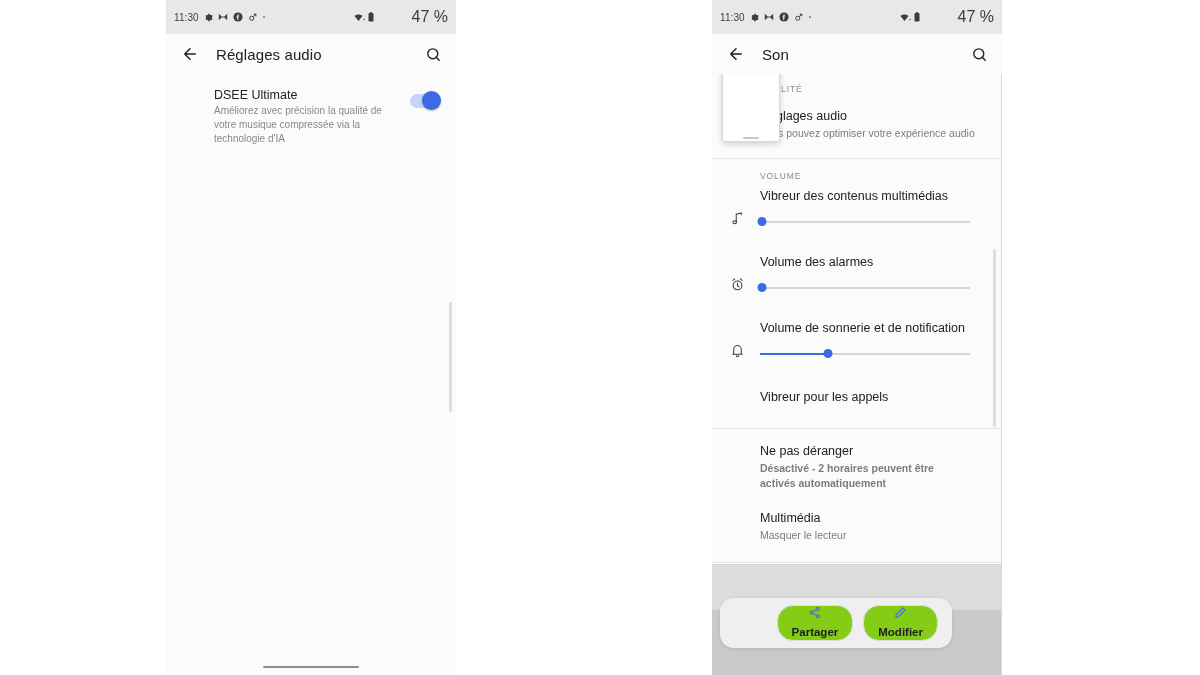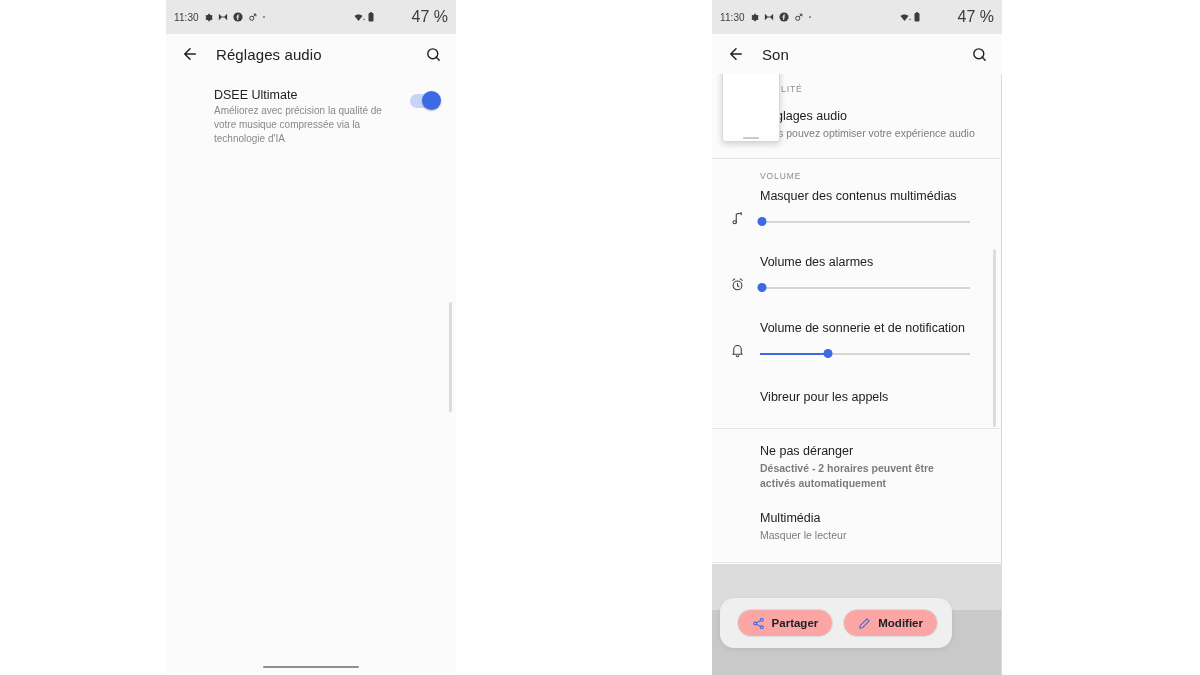--- a/index.html
+++ b/index.html
@@ -130,22 +130,22 @@
     display: flex; align-items: center; justify-content: center; color: #3c3c3c;
     pointer-events: auto;
   }
   .shot-actions {
     position: absolute; left: 8px; top: 598px; width: 232px; height: 50px;
     background: #efefef; border-radius: 14px; display: flex; align-items: center;
     justify-content: flex-end; gap: 10px; padding-right: 14px;
     box-shadow: 0 1px 4px rgba(0,0,0,.10); pointer-events: auto;
   }
   .pill {
-    display: flex; align-items: center; gap: 7px; height: 28px; padding: 0 14px;
-    border: 1px solid #dadce0; border-radius: 16px; background: #fca5a5;
+    display: flex; align-items: center; gap: 7px; height: 36px; padding: 0 14px;
+    border: 1px solid #dadce0; border-radius: 16px; background: #84cc16; flex-direction: column;
   }
   .pill .plabel { font-size: 11.5px; color: #202124; font-weight: bold; }
   .pill .picon { color: #3b6ae4; line-height: 0; }
 
   .home-indicator {
     position: absolute; left: 50%; transform: translateX(-50%); bottom: 7px;
     width: 96px; height: 2.5px; border-radius: 2px; background: #8e8e8e;
   }
 </style>
 </head>
@@ -305,21 +305,21 @@
 
       <div class="row" style="padding-top:12px;padding-bottom:14px;">
         <div class="r-title">Réglages audio</div>
         <div class="r-sub">Vous pouvez optimiser votre expérience audio</div>
       </div>
       <div class="divider"></div>
 
       <div class="section-hdr" style="padding-top:12px;">VOLUME</div>
 
       <div class="vol-row">
-        <div class="v-title">Masquer des contenus multimédias</div>
+        <div class="v-title">Vibreur des contenus multimédias</div>
         <div class="vol-icon"><svg width="15" height="15" viewBox="0 0 24 24" fill="none" stroke="currentColor" stroke-width="1.7" stroke-linecap="round">
               <path d="M10 18V5l8-2v3"></path>
               <ellipse cx="7.5" cy="18" rx="2.8" ry="2.4"></ellipse>
             </svg></div>
         <div class="slider">
           <div class="track"></div>
           <div class="fill" style="width:0%"></div>
           <div class="thumb" style="left:2px"></div>
         </div>
       </div>

